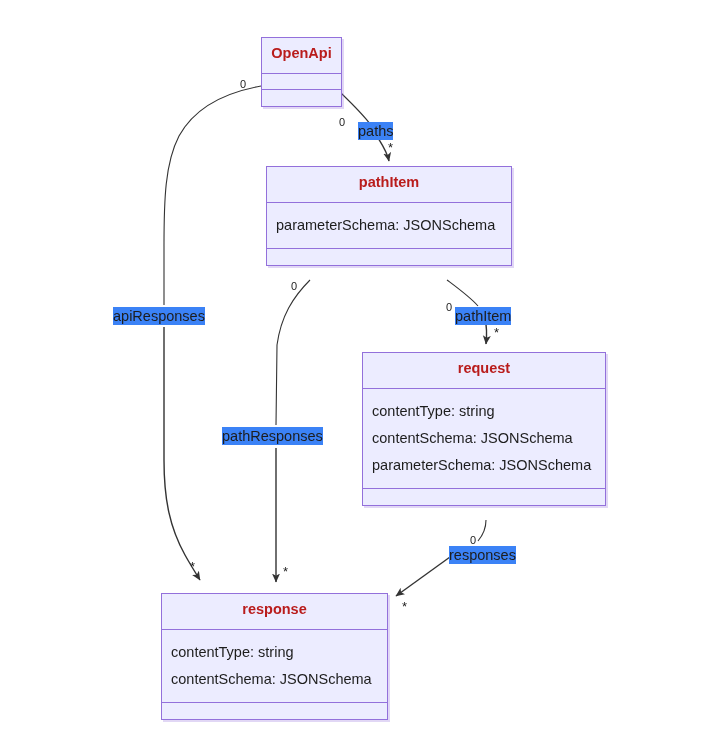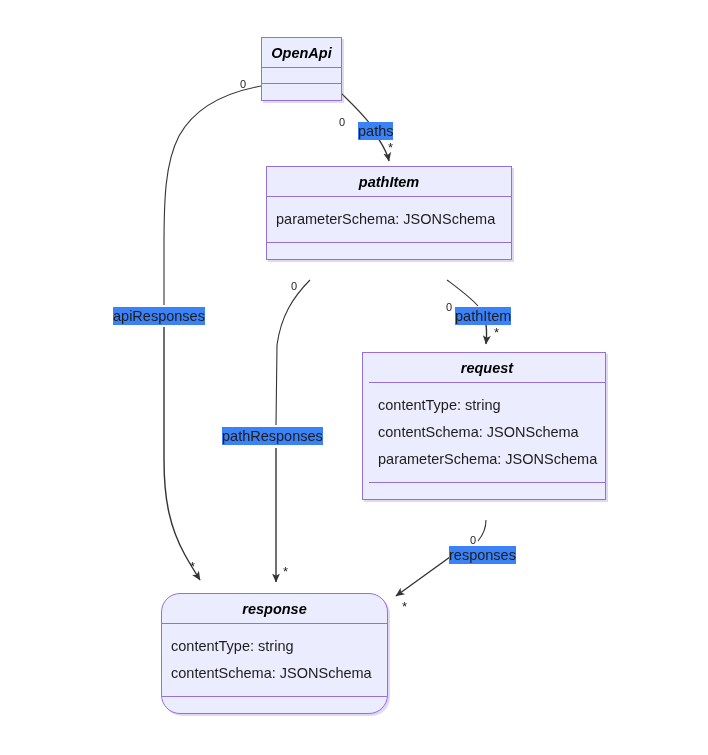--- a/index.html
+++ b/index.html
@@ -34,26 +34,25 @@
     box-sizing: border-box;
     border: 1px solid #9370db;
     background: #ececff;
     box-shadow: 2px 2px 0 rgba(147, 112, 219, 0.28);
   }
   .uml-title {
     box-sizing: border-box;
     text-align: center;
     font-weight: bold;
     font-size: 14.5px;
-    color: #000000;
+    color: #b91c1c;
     border-bottom: 1px solid #9370db;
     line-height: 30px;
-    height: 30px;
+    height: 36px;
     white-space: nowrap;
-    font-style: italic;
   }
   .uml-attrs {
     box-sizing: border-box;
     border-bottom: 1px solid #9370db;
     padding: 9px 8px 9px 9px;
   }
   .uml-attrs.empty {
     padding: 0;
     height: 16px;
   }
@@ -134,31 +133,31 @@
   </div>
 
   <div class="uml-class" style="left:266px; top:166px; width:246px;">
     <div class="uml-title">pathItem</div>
     <div class="uml-attrs">
       <div class="uml-attr">parameterSchema: JSONSchema</div>
     </div>
     <div class="uml-methods"></div>
   </div>
 
-  <div class="uml-class" style="left:362px; top:352px; width:244px;padding-left:6px;">
+  <div class="uml-class" style="left:362px; top:352px; width:244px;">
     <div class="uml-title">request</div>
     <div class="uml-attrs">
       <div class="uml-attr">contentType: string</div>
       <div class="uml-attr">contentSchema: JSONSchema</div>
       <div class="uml-attr">parameterSchema: JSONSchema</div>
     </div>
     <div class="uml-methods"></div>
   </div>
 
-  <div class="uml-class" style="left:161px; top:593px; width:227px;border-radius:19px;">
+  <div class="uml-class" style="left:161px; top:593px; width:227px;">
     <div class="uml-title">response</div>
     <div class="uml-attrs">
       <div class="uml-attr">contentType: string</div>
       <div class="uml-attr">contentSchema: JSONSchema</div>
     </div>
     <div class="uml-methods"></div>
   </div>
 
   <div class="edge-label" style="left:358px; top:122px;">paths</div>
   <div class="mult-label" style="left:339px; top:116px;">0</div>

